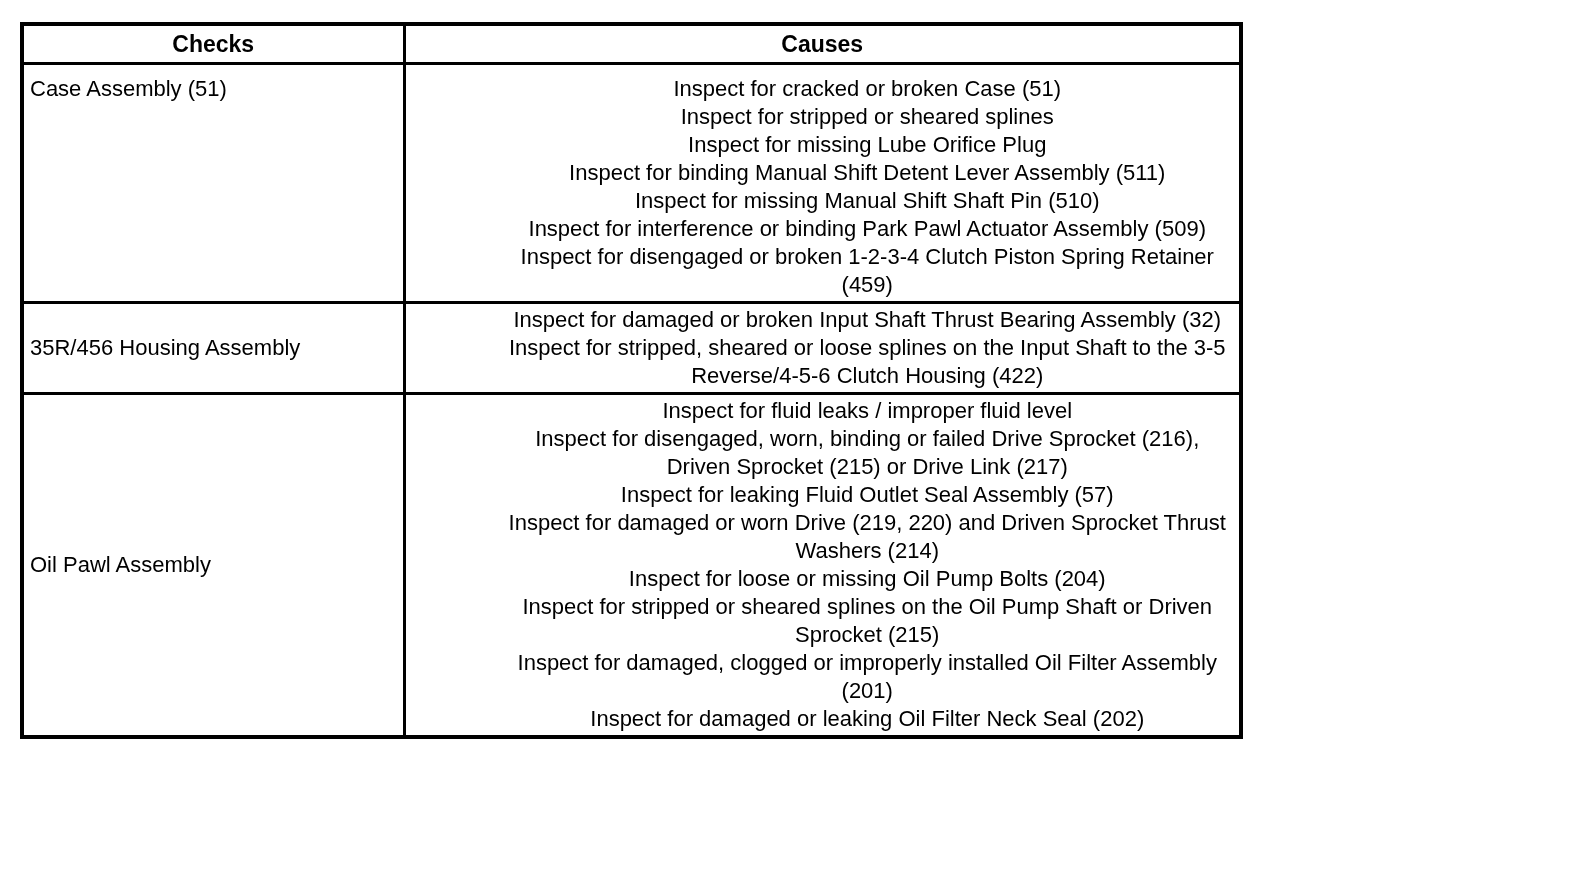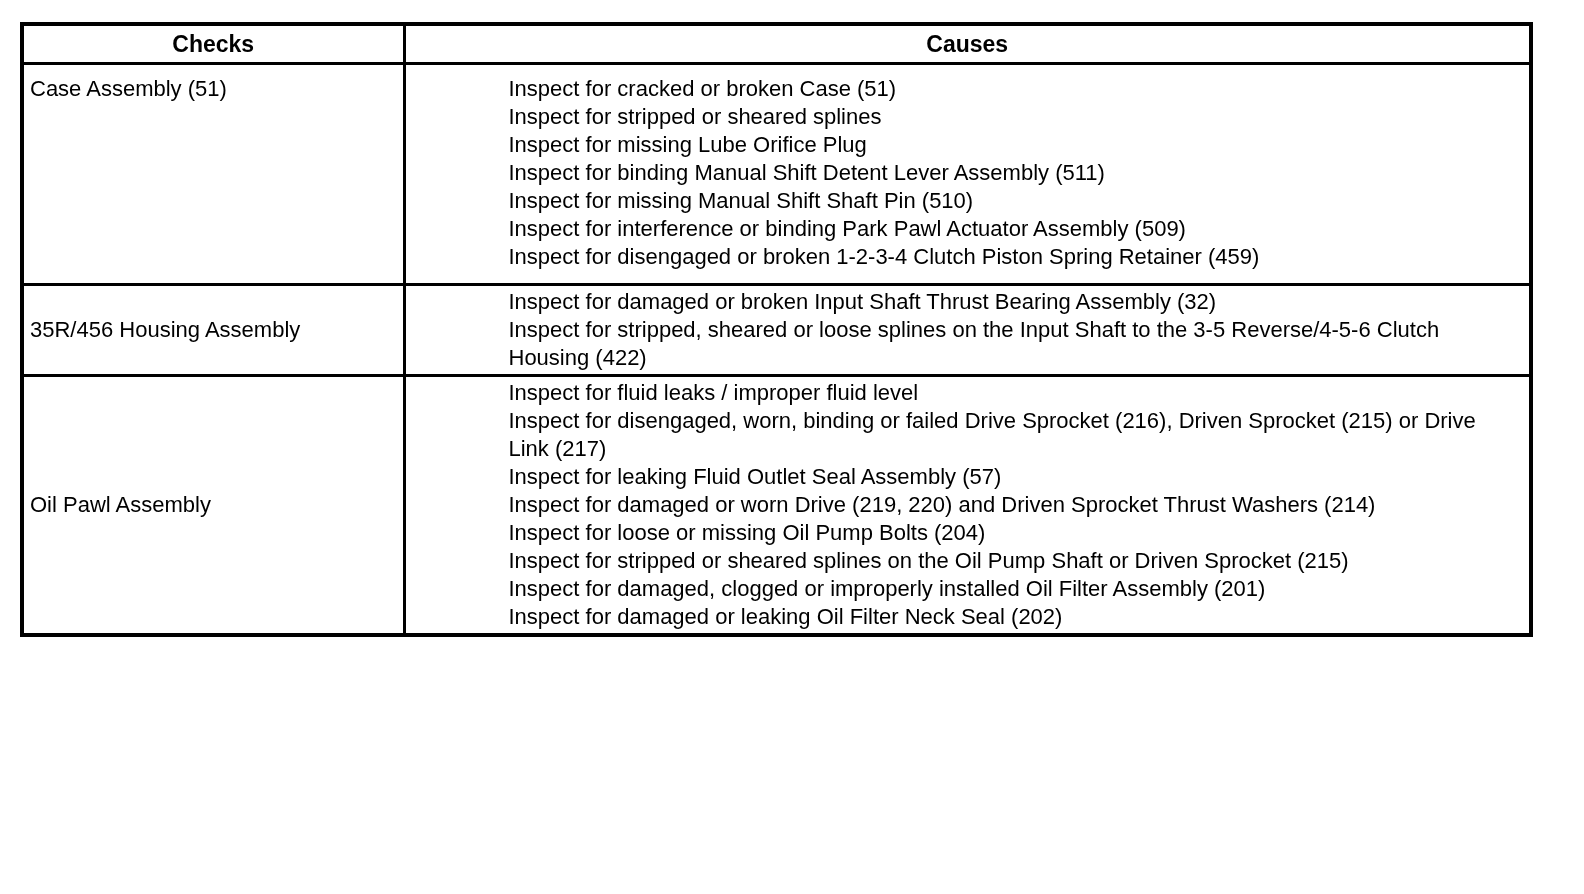--- a/index.html
+++ b/index.html
@@ -12,21 +12,21 @@
     width: 1584px;
     height: 894px;
     font-family: "Liberation Sans", sans-serif;
     color: #000000;
     overflow: hidden;
   }
   .doc-table {
     position: absolute;
     left: 20px;
     top: 22px;
-    width: 1513px;
+    width: 1223px;
     border-collapse: collapse;
     table-layout: fixed;
     background: #ffffff;
   }
   .doc-table, .doc-table th, .doc-table td {
     border: 3px solid #000000;
   }
   .doc-table {
     border-width: 4px;
   }
@@ -45,20 +45,21 @@
     background: #ffffff;
   }
   .check-cell {
     padding: 2px 4px 2px 6px;
   }
   .causes-cell {
     padding: 2px 13px 2px 103px;
   }
   .cause-line {
     white-space: normal;
+    text-align: center;
   }
   
   tbody tr:nth-child(1) { height: 221px; }
   tbody tr:nth-child(1) td { vertical-align: top; }
   tbody tr:nth-child(1) .check-cell  { padding-top: 10px; margin-left: 24px; }
   tbody tr:nth-child(1) .causes-cell { padding-top: 10px; }
   tbody tr:nth-child(2) { height: 64px; }
   tbody tr:nth-child(3) { height: 99px; }
   tbody tr:nth-child(4) { height: 270px; }
   tbody tr:nth-child(5) { height: 74px; }

